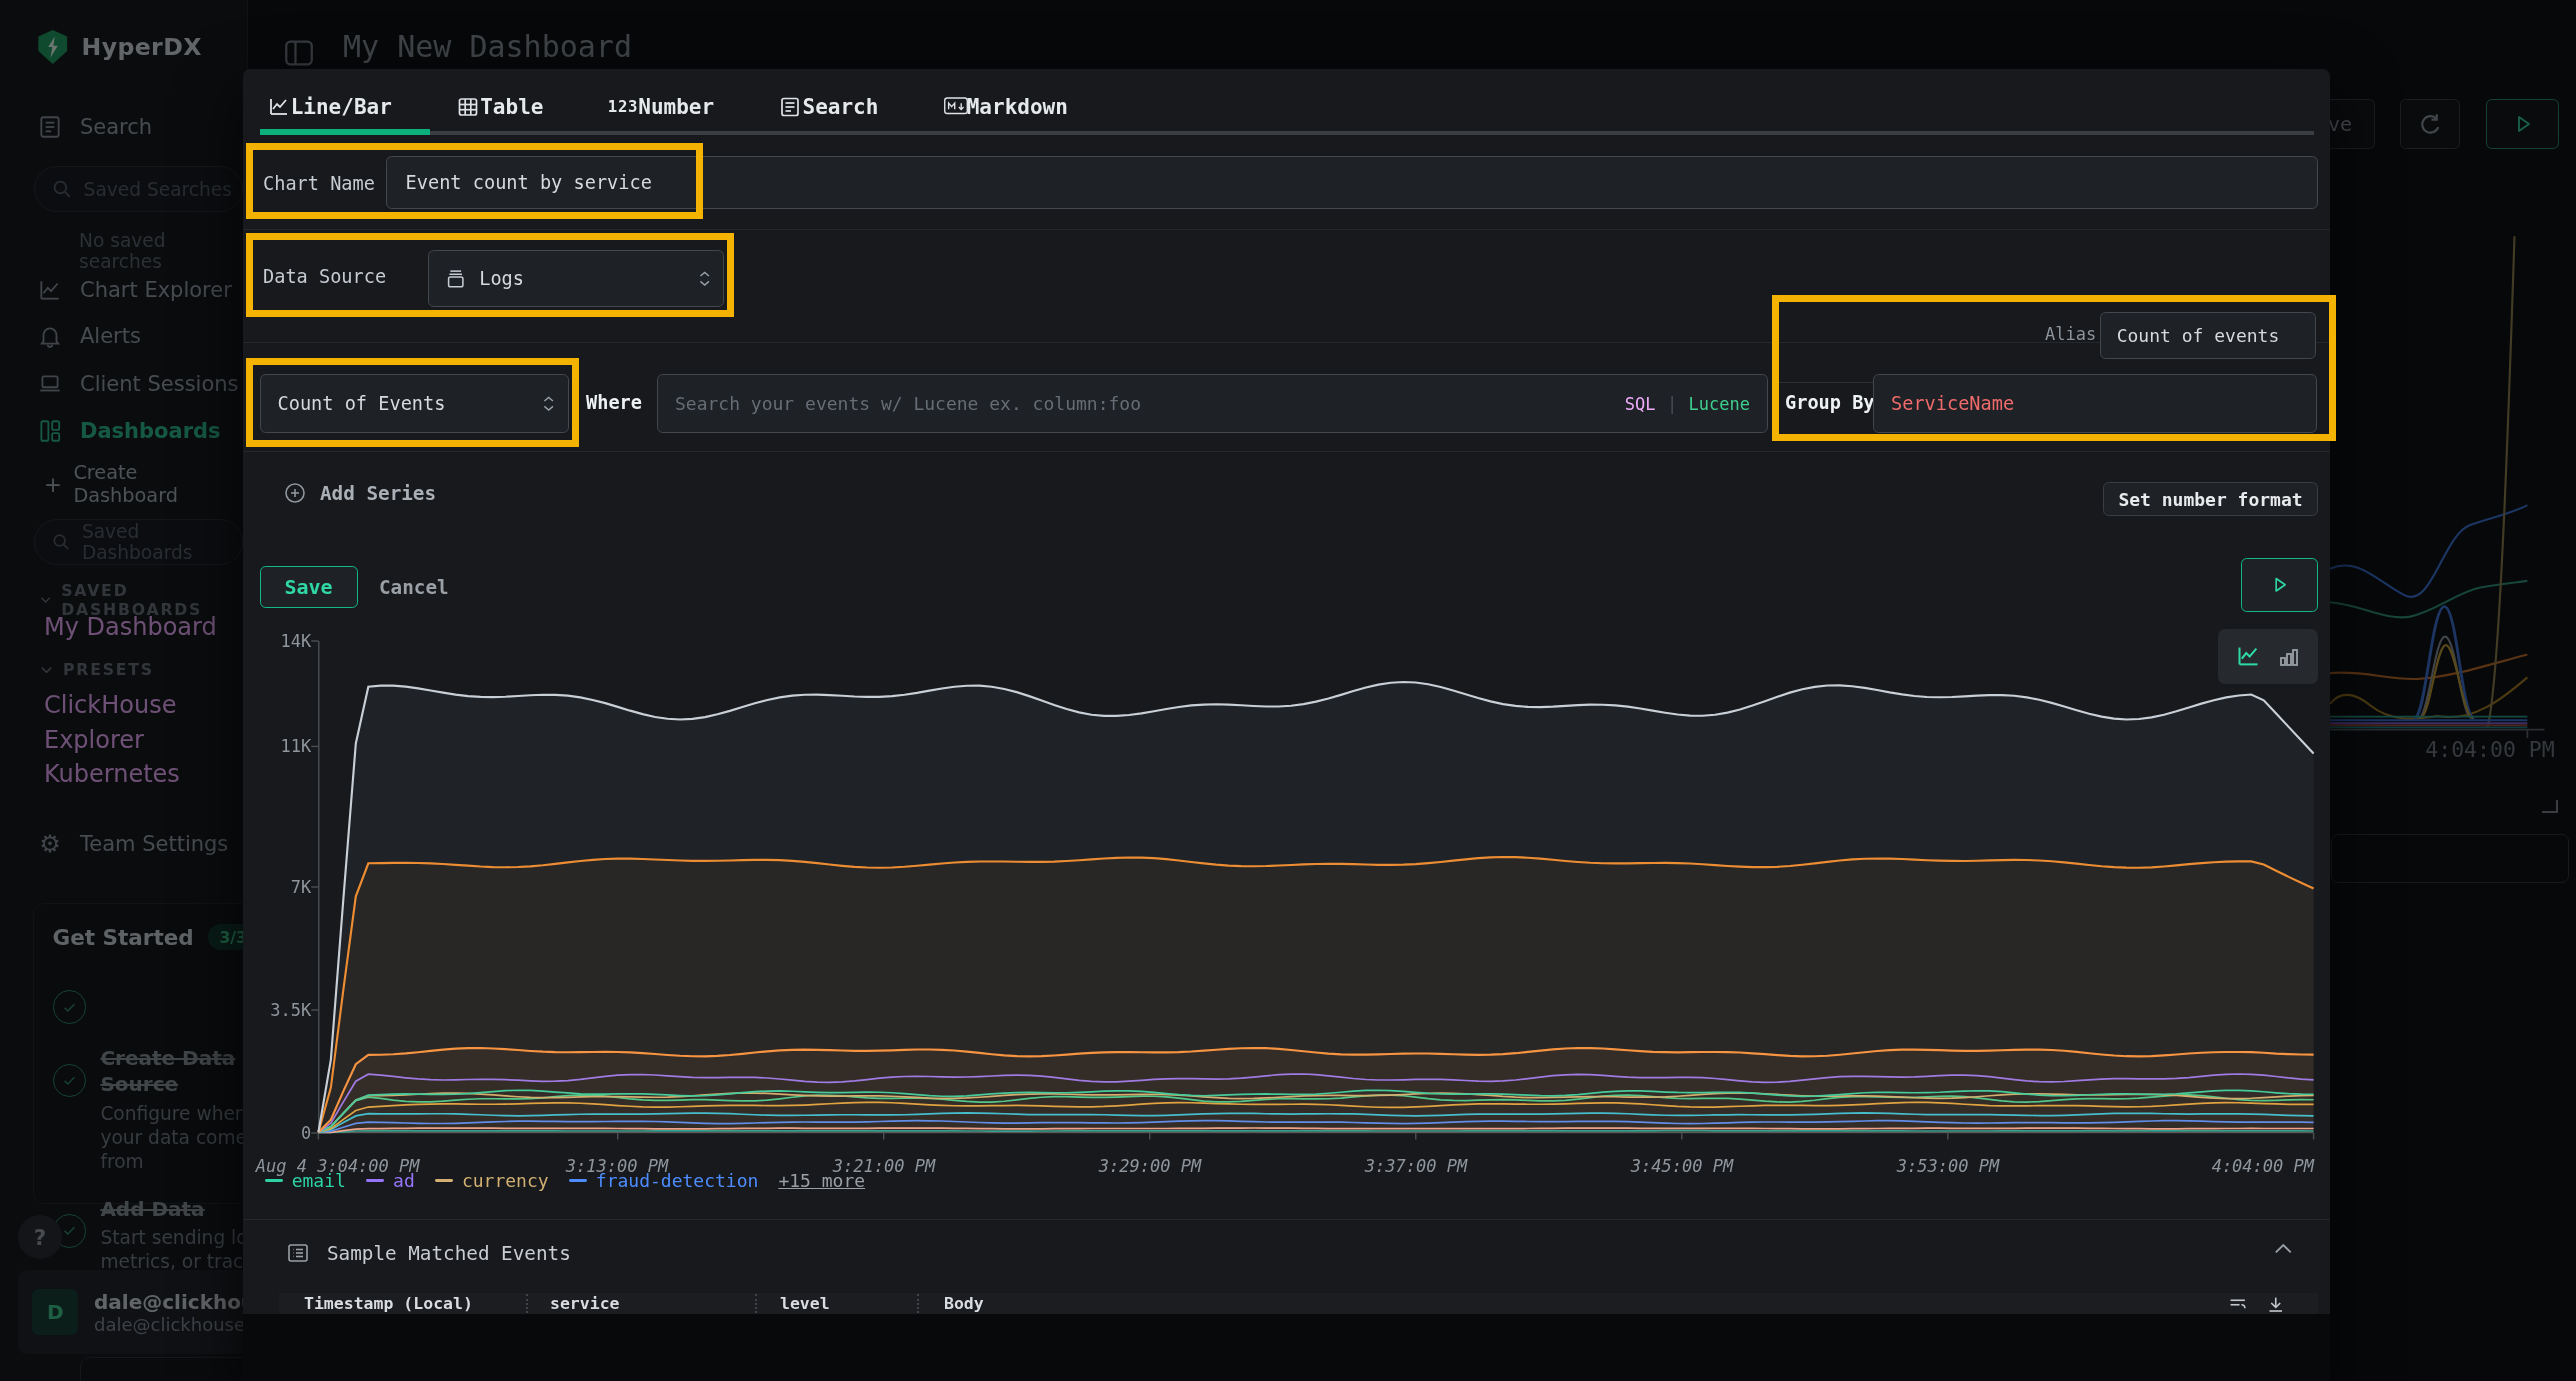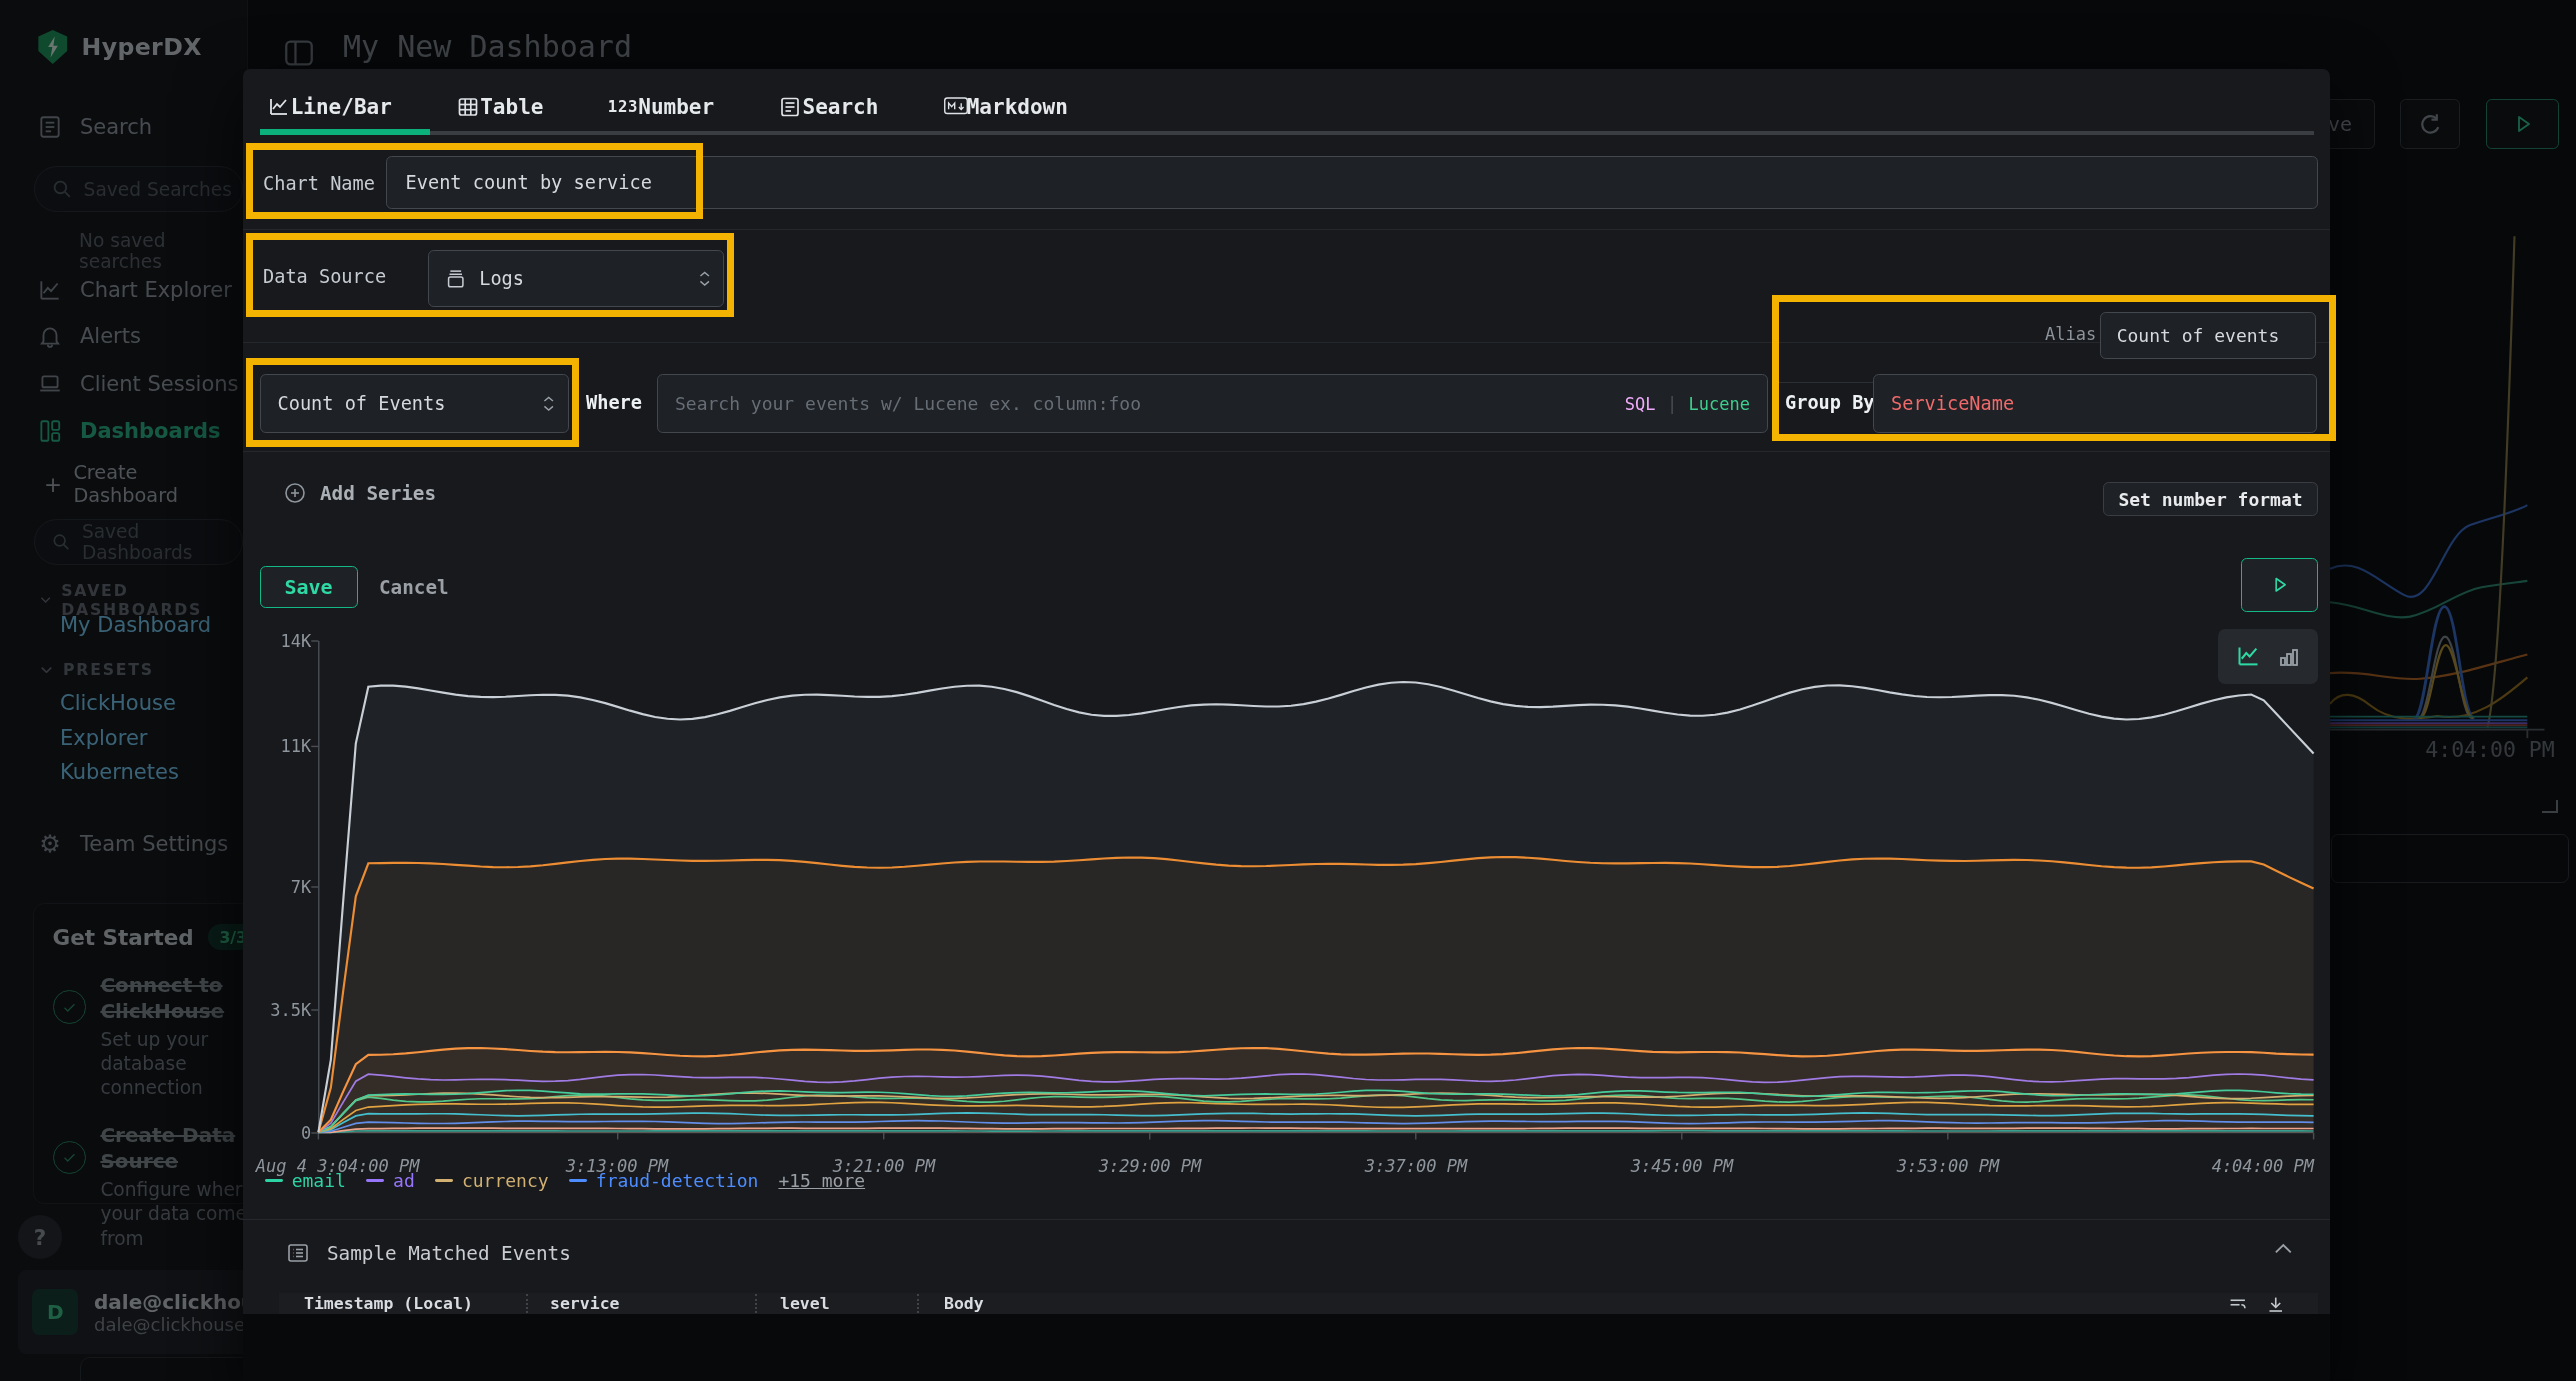--- a/index.html
+++ b/index.html
@@ -11,21 +11,21 @@
   
   .sidebar{position:absolute;left:0;top:0;width:247px;height:1381px;background:#131518;border-right:0.7px solid #202327;}
   .logo-row{position:absolute;left:37px;top:30px;display:flex;align-items:center;gap:13px;}
   .logo-text{font-size:23.6px;font-weight:bold;color:#d8dbde;letter-spacing:0.4px;}
   .side-item{position:absolute;left:0;width:247px;height:39px;display:flex;align-items:center;gap:17px;padding-left:37px;box-sizing:border-box;color:#99a1a9;font-size:21px;}
   .side-item .ic{width:26px;height:26px;color:#8a9199;flex:0 0 auto;}
   .side-item.active{color:#2bbf8c;font-weight:bold;}
   .side-item.active .ic{color:#2bbf8c;}
   .pill{position:absolute;left:34px;width:209px;height:46px;border:1.4px solid #2b2f34;border-radius:24px;background:#16181c;display:flex;align-items:center;gap:11.4px;padding-left:15.7px;box-sizing:border-box;color:#565d64;font-size:18.6px;}
   .sec-head{position:absolute;left:40px;display:flex;align-items:center;gap:10px;color:#6b727a;font-size:15.7px;letter-spacing:1.8px;font-weight:bold;}
-  .sec-item{position:absolute;left:60px;color:#7dd3fc;font-size:21px;}
+  .sec-item{position:absolute;left:44px;color:#f0abfc;font-size:24px;}
   .gs-card{position:absolute;left:33px;top:903px;width:272px;height:301px;background:#101214;border:1.4px solid #222529;border-radius:11.4px;padding:20px 18.6px;box-sizing:border-box;}
   .gs-title-row{display:flex;align-items:center;gap:14.3px;}
   .gs-title{color:#cfd4d9;font-size:21.5px;font-weight:bold;}
   .gs-badge{background:#11392c;color:#3ecf8e;font-size:15.7px;font-weight:bold;border-radius:14.3px;padding:3.6px 11.4px;}
   .gs-step{display:flex;gap:14.3px;margin-top:21.5px;}
   .gs-check{width:31.5px;height:31.5px;border:1.4px solid #2e8f68;border-radius:50%;color:#2e8f68;font-size:17px;display:flex;align-items:center;justify-content:center;flex:0 0 auto;margin-top:18.6px;}
   .gs-step-title{color:#8b9298;font-size:20px;font-weight:bold;text-decoration:line-through;line-height:1.3;width:179px;}
   .gs-step-desc{color:#767d85;font-size:18.6px;line-height:1.3;width:179px;margin-top:4.3px;}
   .help-fab{position:absolute;left:18px;top:1215px;width:44px;height:44px;border-radius:50%;background:#26292d;color:#9aa0a6;font-size:21.5px;font-weight:bold;display:flex;align-items:center;justify-content:center;}
   .user-card{position:absolute;left:18px;top:1270px;width:290px;height:84px;background:#1d2024;border-radius:8.6px;display:flex;align-items:center;gap:15.7px;padding-left:14.3px;box-sizing:border-box;}
@@ -234,24 +234,20 @@
       <div class="gs-title-row">
         <span class="gs-title">Get Started</span>
         <span class="gs-badge">3/3</span>
       </div>
       <div id="gs-steps">
           <div class="gs-step">
             <div class="gs-check">
               <svg viewBox="0 0 24 24" width="17" height="17" fill="none" stroke="currentColor" stroke-width="2">
                 <path d="M5 12.5l4.5 4.5L19 7.5"></path>
               </svg>
-            </div>
-            <div>
-              <div class="gs-step-title">Connect to ClickHouse</div>
-              <div class="gs-step-desc">Set up your database connection</div>
             </div>
           </div>
           <div class="gs-step">
             <div class="gs-check">
               <svg viewBox="0 0 24 24" width="17" height="17" fill="none" stroke="currentColor" stroke-width="2">
                 <path d="M5 12.5l4.5 4.5L19 7.5"></path>
               </svg>
             </div>
             <div>
               <div class="gs-step-title">Create Data Source</div>

